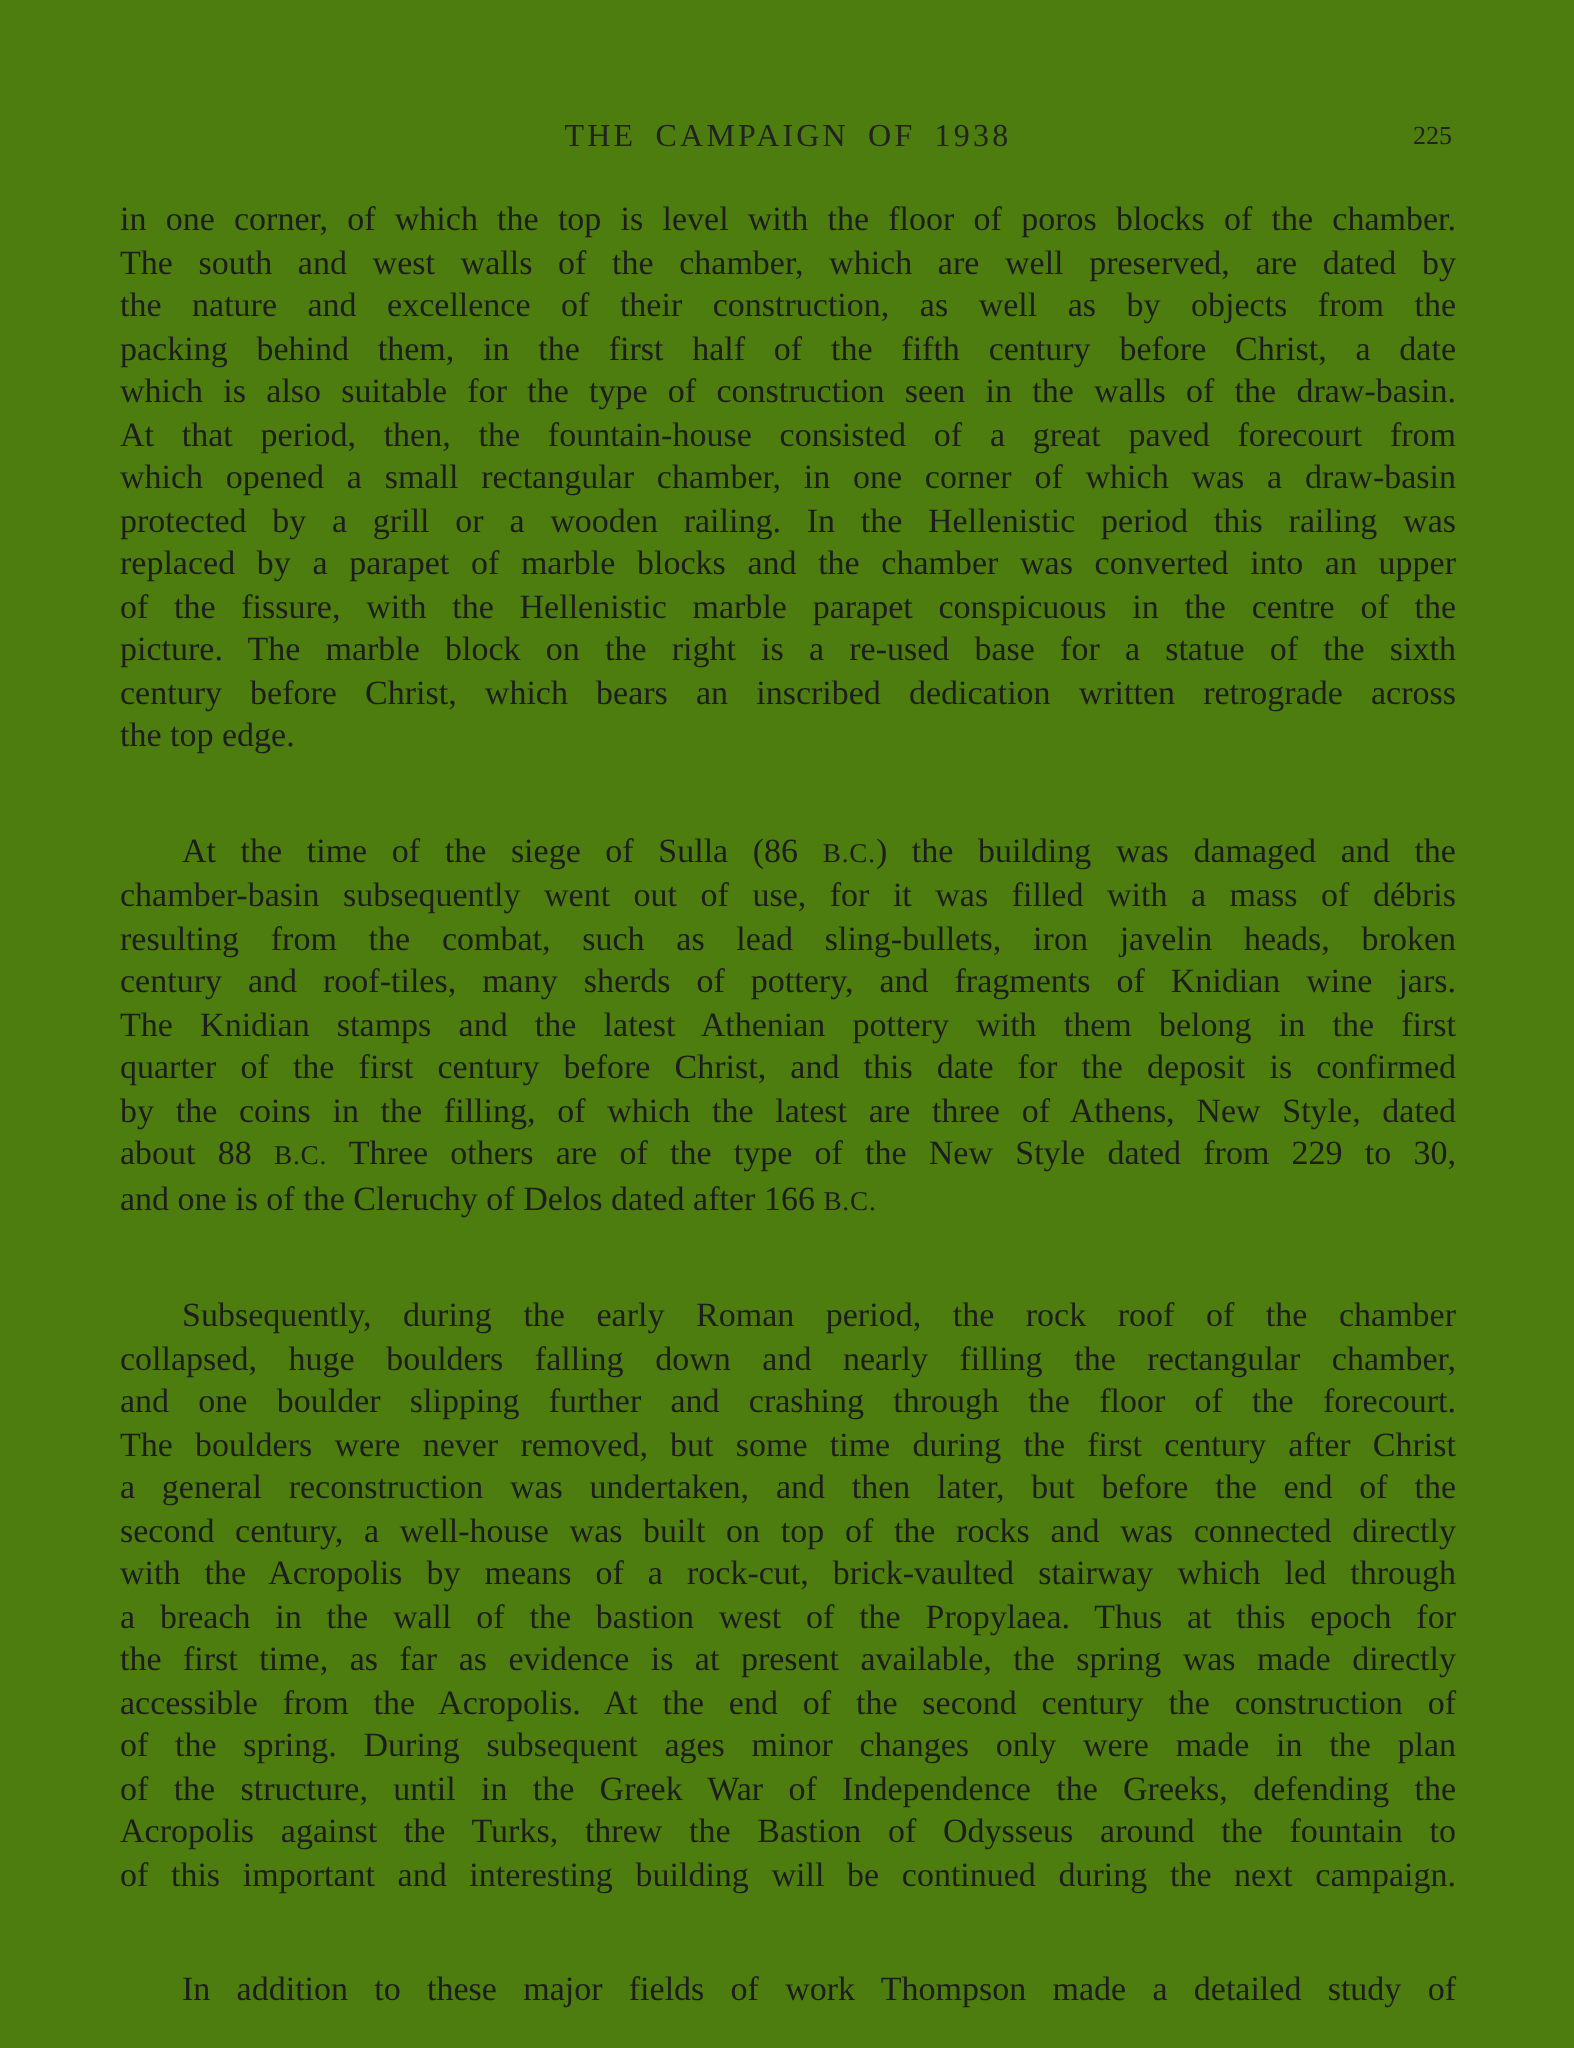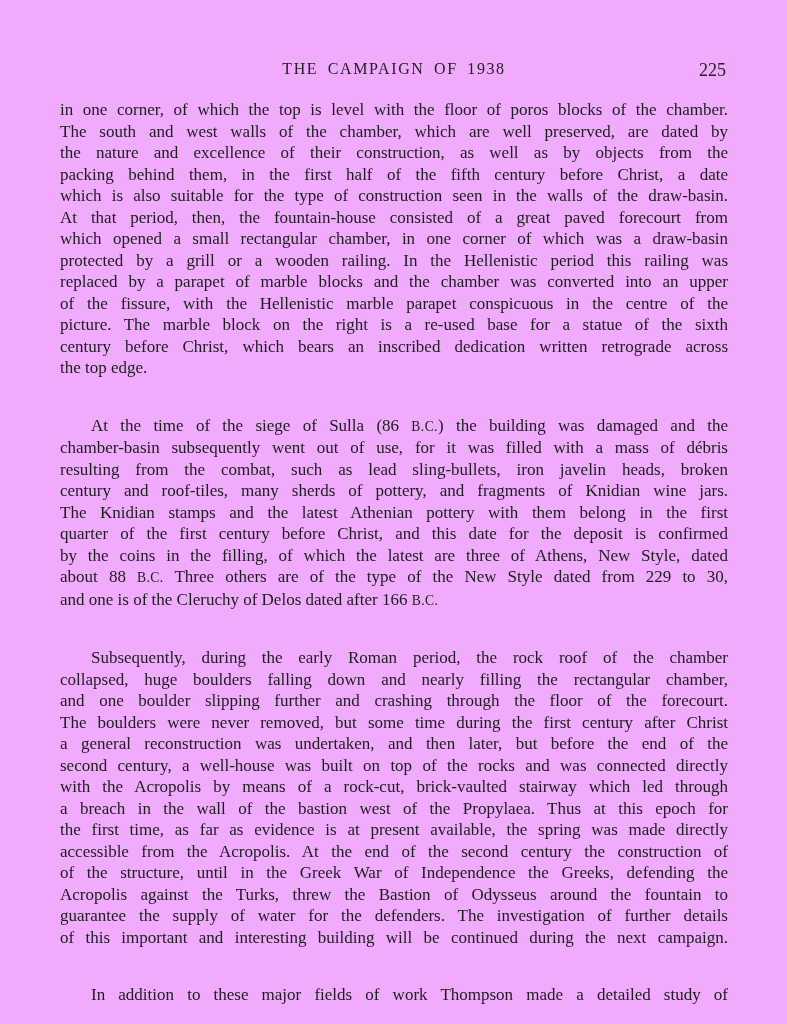--- a/index.html
+++ b/index.html
@@ -4,21 +4,21 @@
 <style>
   html, body {
     margin: 0;
     padding: 0;
     background: #ffffff;
   }
   .page {
     position: relative;
     width: 787px;
     height: 1024px;
-    background: #f0abfc;
+    background: #4d7c0f;
     font-family: "Liberation Serif", "DejaVu Serif", serif;
     color: #1d1d1d;
     overflow: hidden;
   }
   .running-head {
     position: absolute;
     left: 60px;
     top: 60px;
     width: 668px;
     height: 22px;
@@ -28,21 +28,21 @@
     text-align: center;
     font-size: 16px;
     letter-spacing: 1.6px;
     word-spacing: 4px;
     color: #222;
   }
   .page-number {
     position: absolute;
     right: 2px;
     top: 0;
-    font-size: 18px;
+    font-size: 13px;
     color: #222;
   }
   .text-block {
     position: absolute;
     left: 60px;
     top: 99px;
     width: 668px;
     font-size: 17px;
     line-height: 21.5px;
   }
@@ -96,19 +96,19 @@
       <div class="line indent">Subsequently, during the early Roman period, the rock roof of the chamber</div>
       <div class="line">collapsed, huge boulders falling down and nearly filling the rectangular chamber,</div>
       <div class="line">and one boulder slipping further and crashing through the floor of the forecourt.</div>
       <div class="line">The boulders were never removed, but some time during the first century after Christ</div>
       <div class="line">a general reconstruction was undertaken, and then later, but before the end of the</div>
       <div class="line">second century, a well-house was built on top of the rocks and was connected directly</div>
       <div class="line">with the Acropolis by means of a rock-cut, brick-vaulted stairway which led through</div>
       <div class="line">a breach in the wall of the bastion west of the Propylaea. Thus at this epoch for</div>
       <div class="line">the first time, as far as evidence is at present available, the spring was made directly</div>
       <div class="line">accessible from the Acropolis. At the end of the second century the construction of</div>
+      <div class="line">of the spring. During subsequent ages minor changes only were made in the plan</div>
       <div class="line">of the structure, until in the Greek War of Independence the Greeks, defending the</div>
       <div class="line">Acropolis against the Turks, threw the Bastion of Odysseus around the fountain to</div>
-      <div class="line">guarantee the supply of water for the defenders. The investigation of further details</div>
       <div class="line">of this important and interesting building will be continued during the next campaign.</div>
       <div class="line indent">In addition to these major fields of work Thompson made a detailed study of</div>
     </main>
 </div>
 
 </body></html>

